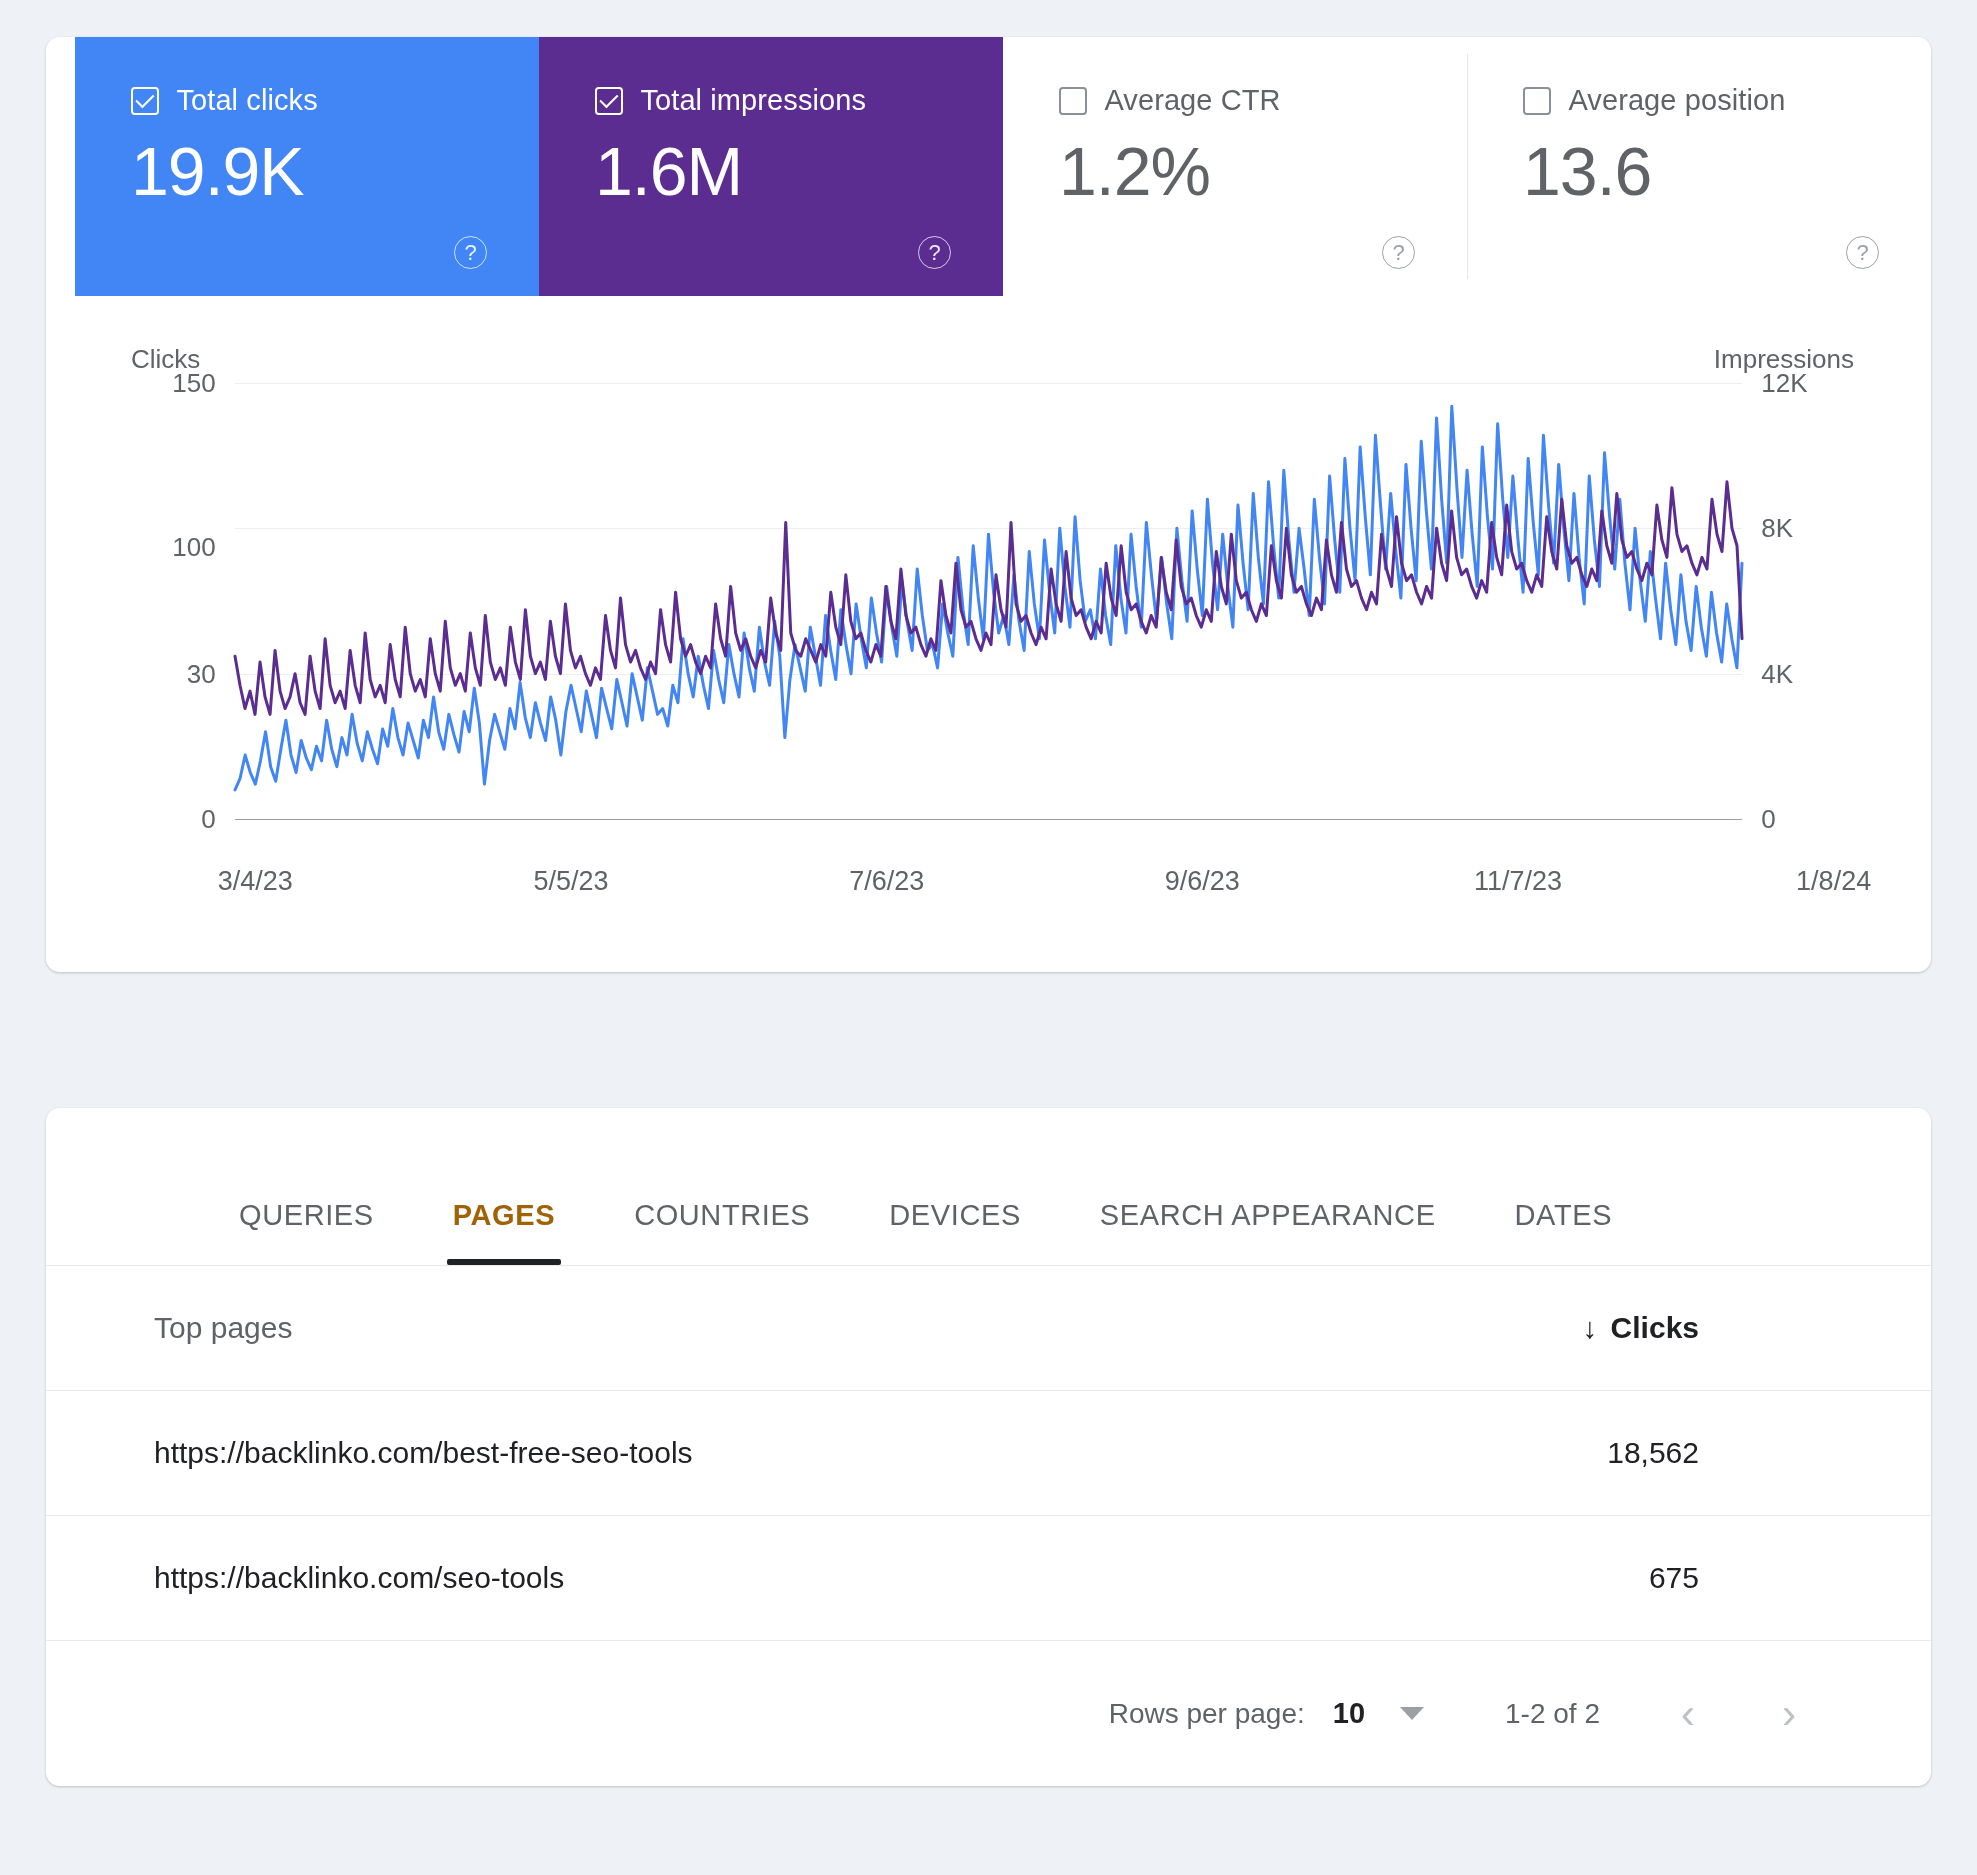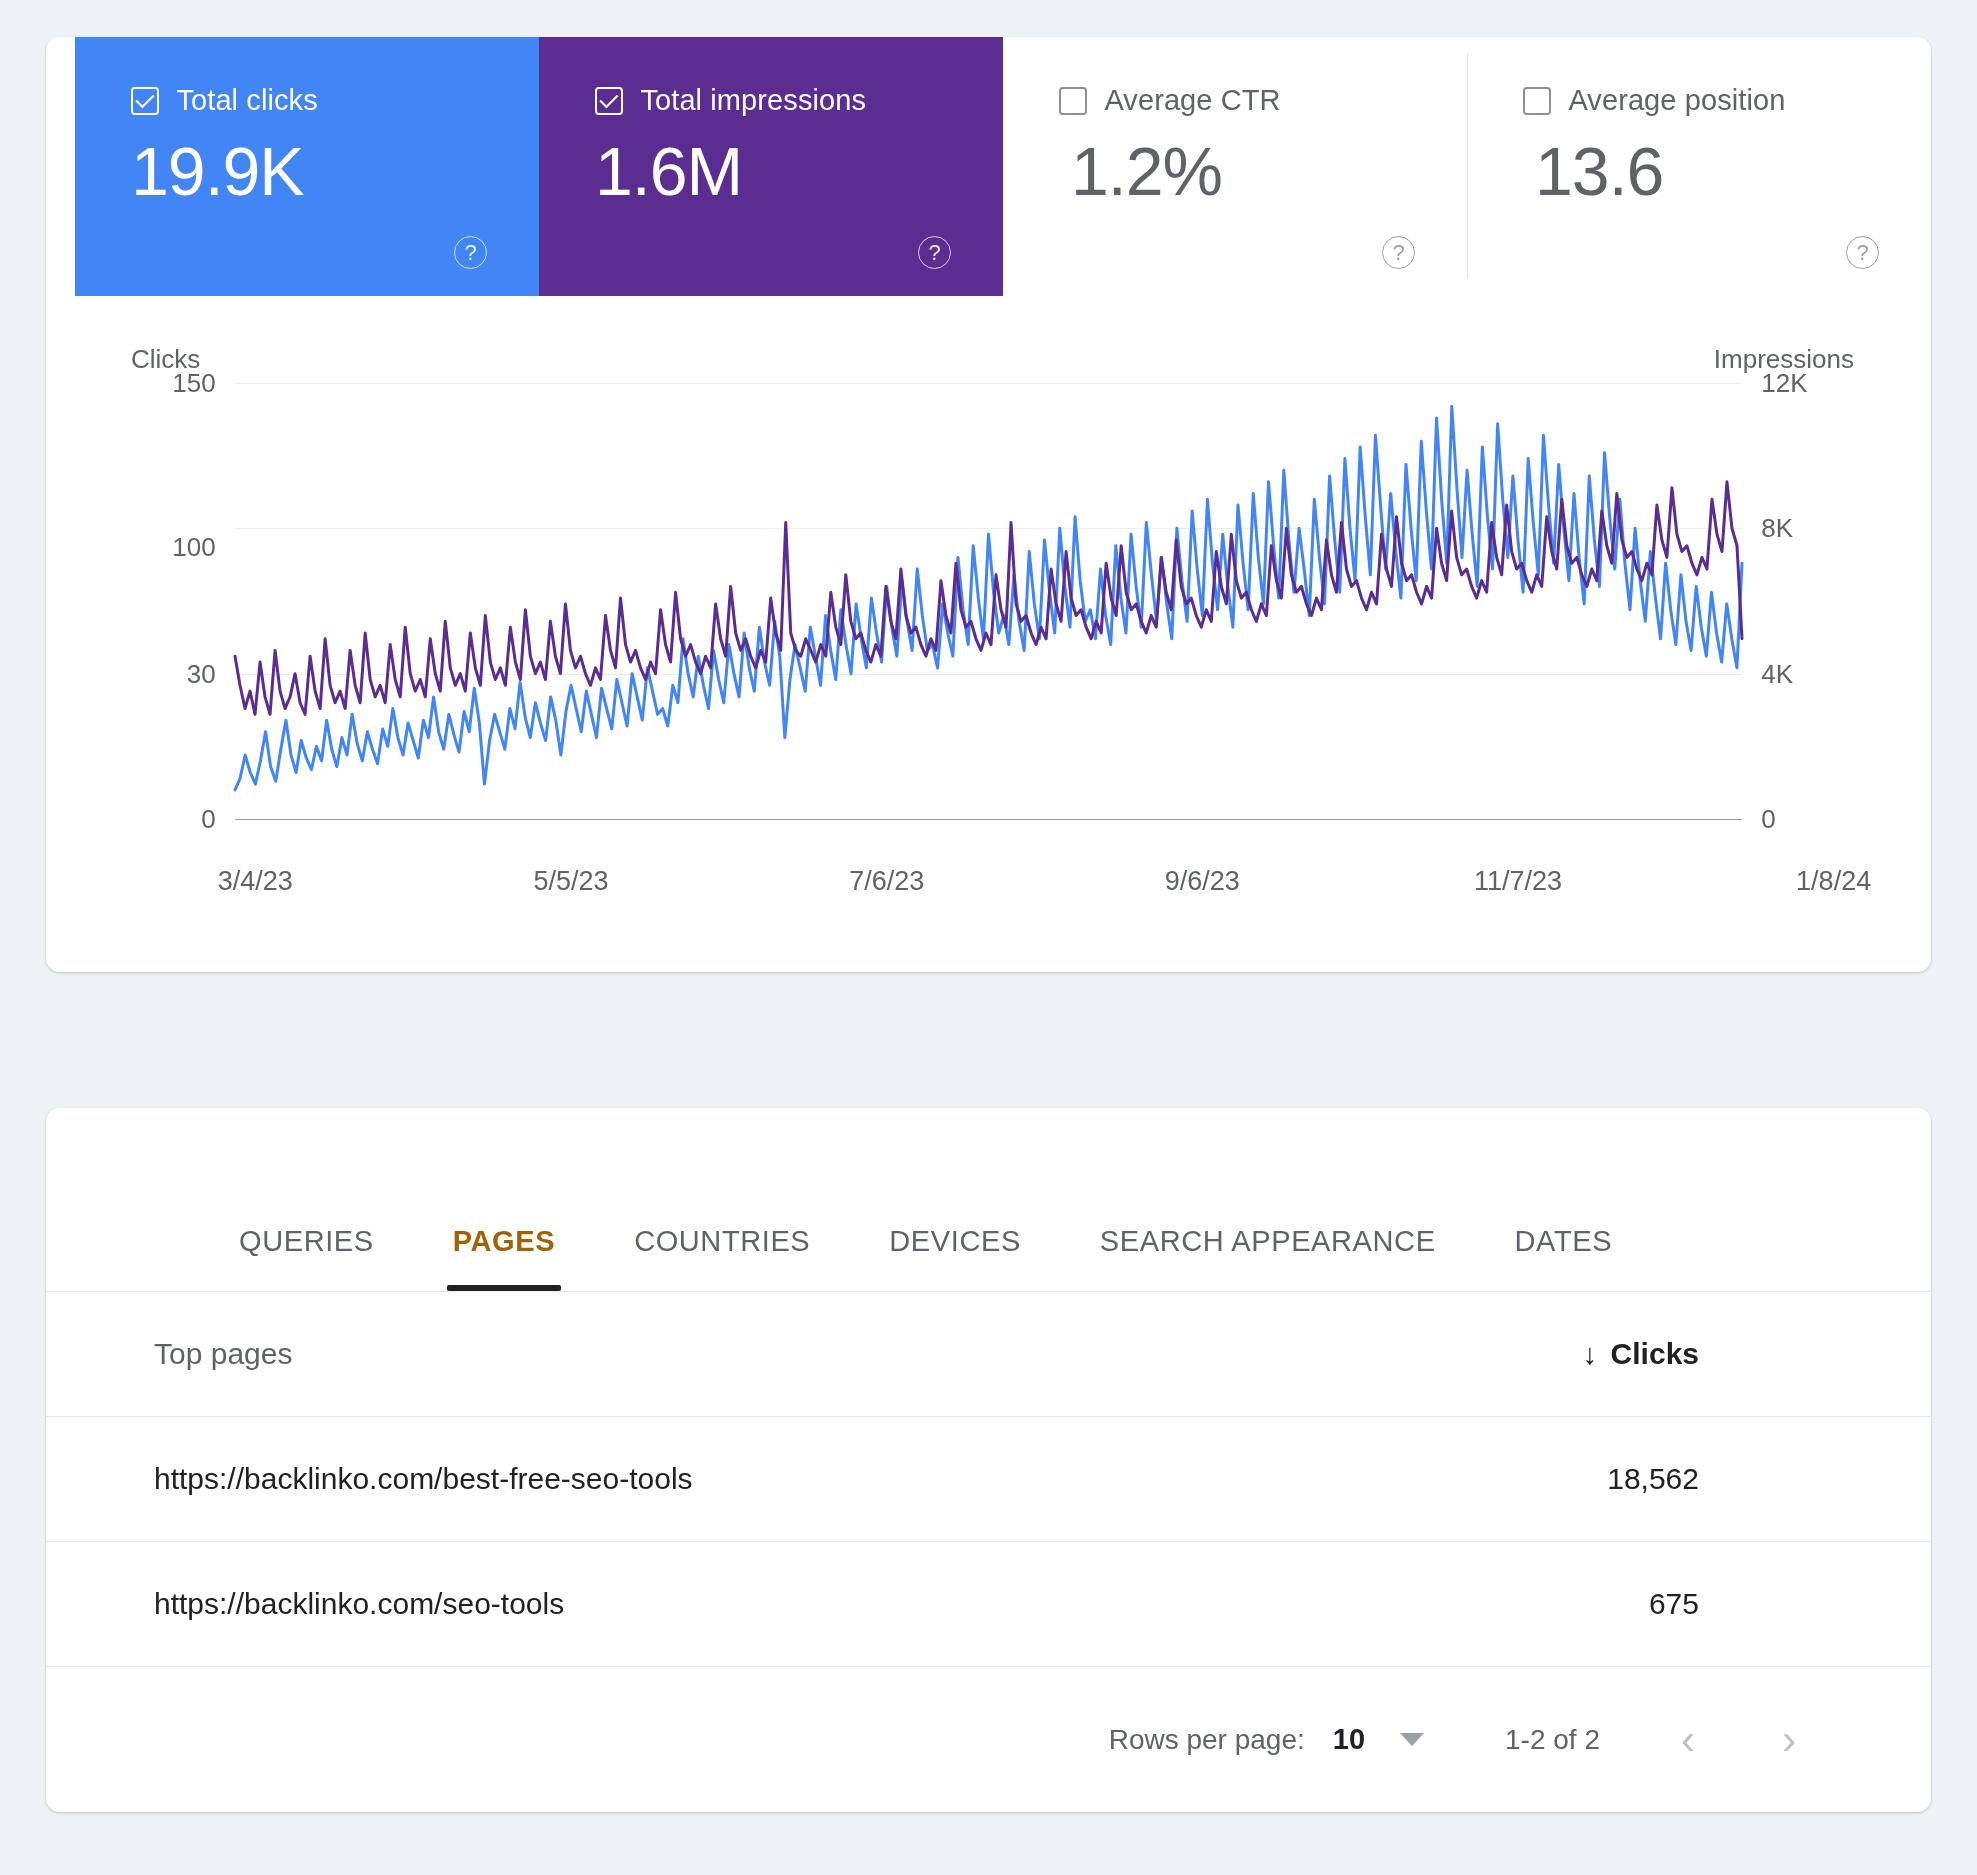--- a/index.html
+++ b/index.html
@@ -90,21 +90,21 @@
 
   .metric-value {
     margin-top: 15.4px;
     font-size: 68px;
     line-height: 77px;
     font-weight: 400;
     letter-spacing: -1px;
   }
   .metric.sel-clicks .metric-value,
   .metric.sel-impr .metric-value { color: #ffffff; }
-  .metric.plain .metric-value { color: #5f6368; margin-left: 12px; }
+  .metric.plain .metric-value { color: #5f6368; }
 
   .help {
     position: absolute;
     right: 52px;
     bottom: 27px;
     width: 33px; height: 33px;
     border-radius: 50%;
     box-sizing: border-box;
     display: flex; align-items: center; justify-content: center;
     font-size: 22px;
@@ -179,21 +179,21 @@
     top: 1108px;
     width: 1885px;
     background: #ffffff;
     border-radius: 13.5px;
     box-shadow: 0 1px 2.9px rgba(60,64,67,.18), 0 1px 1.9px rgba(60,64,67,.10);
     overflow: hidden;
   }
   .tabs {
     display: flex;
     align-items: flex-end;
-    height: 184px;
+    height: 158px;
     padding-left: 193px;
     border-bottom: 1px solid #e8eaed;
     box-sizing: border-box;
   }
   .tab {
     position: relative;
     font-size: 29px;
     letter-spacing: 0.6px;
     color: #5f6368;
     padding: 0 0 33px 0;

